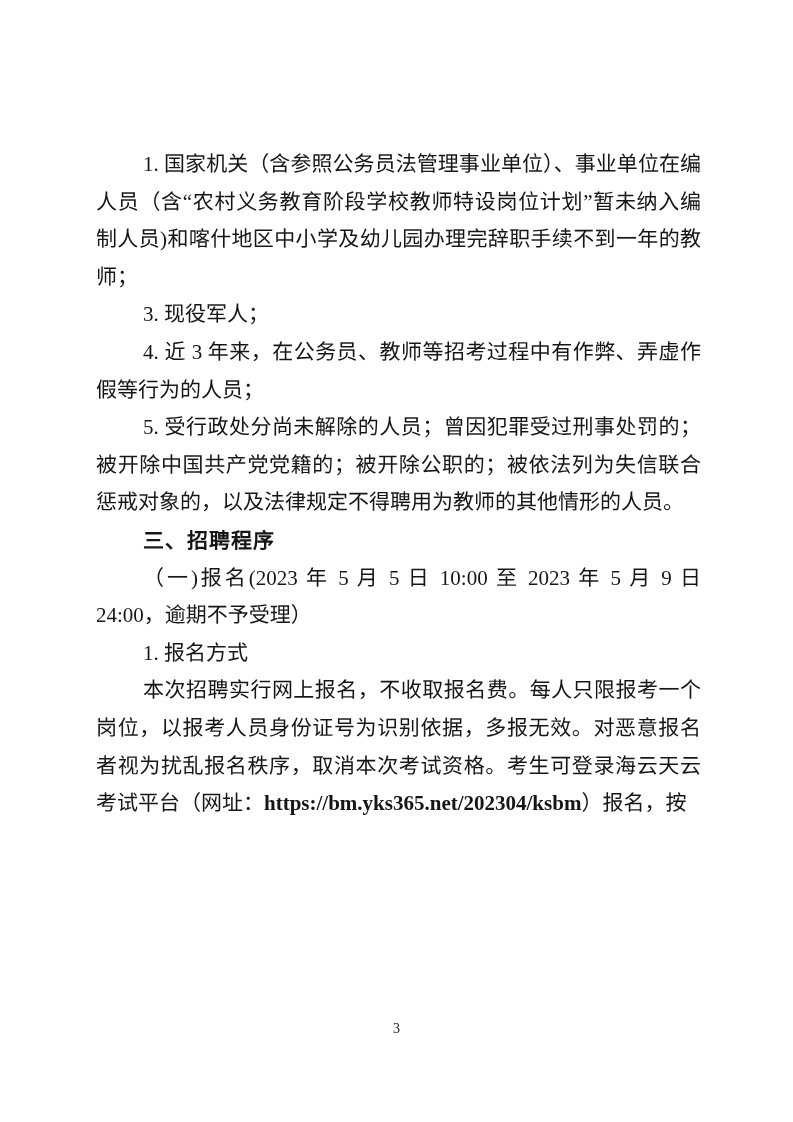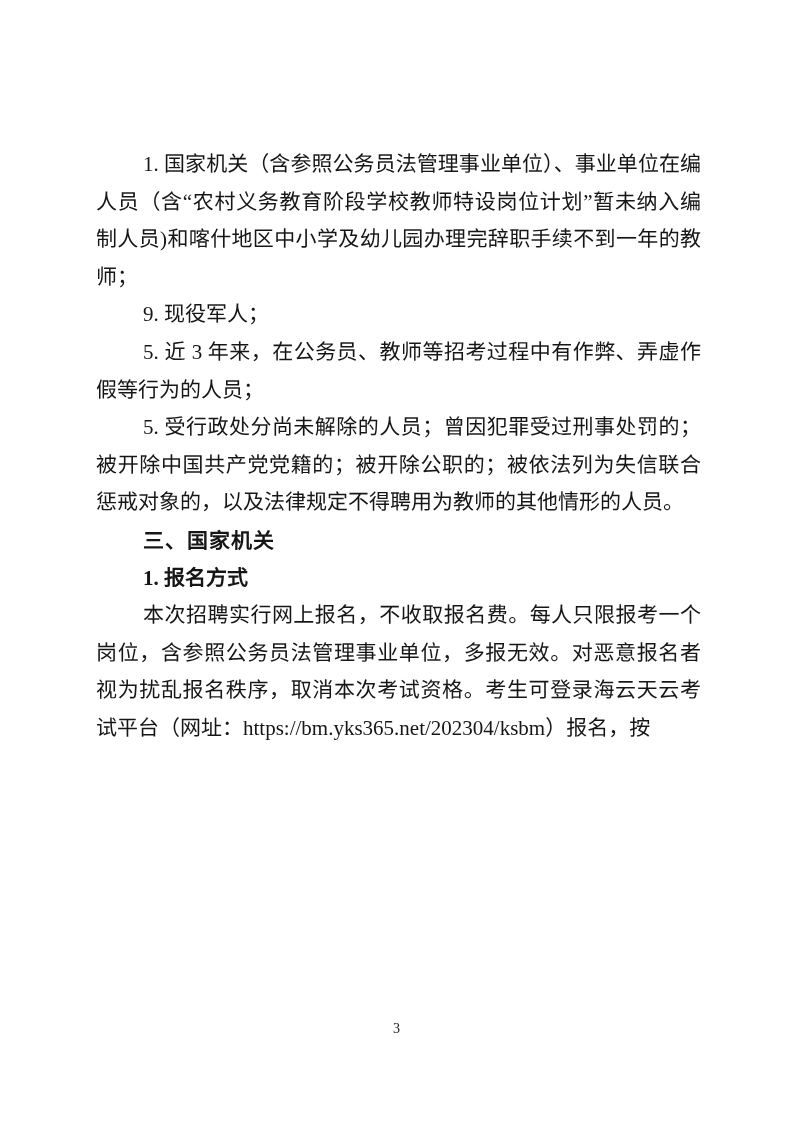--- a/index.html
+++ b/index.html
@@ -31,43 +31,44 @@
     text-indent: 47px;
   }
   
   .heading-hei {
     font-weight: bold;
     font-family: "Liberation Sans", "DejaVu Sans", sans-serif;
     letter-spacing: 1px;
   }
   
   .heading-bold {
-    font-weight: bold;
+    font-weight: normal;
   }
   .url {
-    font-weight: normal;
+    font-weight: bold;
     margin-top: 13px;
   }
   .page-number {
     position: absolute;
     left: 0;
     right: 0;
     top: 1021px;
     text-align: center;
     font-size: 14px;
     color: #222222;
   }
 </style>
 </head>
 <body>
 
 <div class="page">
   <div class="content">
     <p>1. 国家机关（含参照公务员法管理事业单位）、事业单位在编人员（含“农村义务教育阶段学校教师特设岗位计划”暂未纳入编制人员)和喀什地区中小学及幼儿园办理完辞职手续不到一年的教师；</p>
-    <p>9. 现役军人；</p>
-    <p>5. 近 3 年来，在公务员、教师等招考过程中有作弊、弄虚作假等行为的人员；</p>
+    <p>3. 现役军人；</p>
+    <p>4. 近 3 年来，在公务员、教师等招考过程中有作弊、弄虚作假等行为的人员；</p>
     <p>5. 受行政处分尚未解除的人员；曾因犯罪受过刑事处罚的；被开除中国共产党党籍的；被开除公职的；被依法列为失信联合惩戒对象的，以及法律规定不得聘用为教师的其他情形的人员。</p>
-    <p class="heading-hei">三、国家机关</p>
+    <p class="heading-hei">三、招聘程序</p>
+    <p>（一)报名(2023 年 5 月 5 日 10:00 至 2023 年 5 月 9 日 24:00，逾期不予受理）</p>
     <p class="heading-bold">1. 报名方式</p>
-    <p><span>本次招聘实行网上报名，不收取报名费。每人只限报考一个岗位，含参照公务员法管理事业单位，多报无效。对恶意报名者视为扰乱报名秩序，取消本次考试资格。考生可登录海云天云考试平台（网址：</span><span class="url">https://bm.yks365.net/202304/ksbm</span><span>）报名，按</span></p>
+    <p><span>本次招聘实行网上报名，不收取报名费。每人只限报考一个岗位，以报考人员身份证号为识别依据，多报无效。对恶意报名者视为扰乱报名秩序，取消本次考试资格。考生可登录海云天云考试平台（网址：</span><span class="url">https://bm.yks365.net/202304/ksbm</span><span>）报名，按</span></p>
   </div>
   <div class="page-number">3</div>
 </div>
 
 </body></html>

